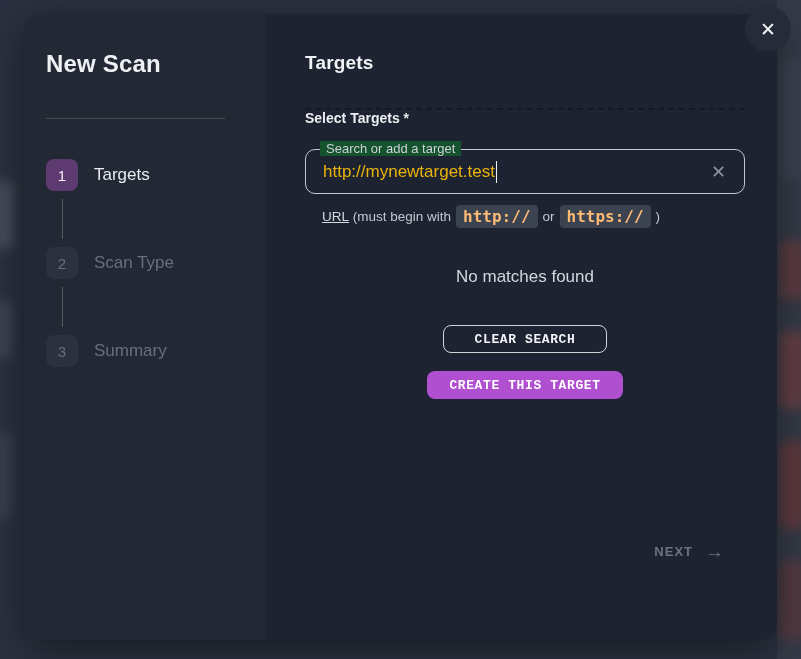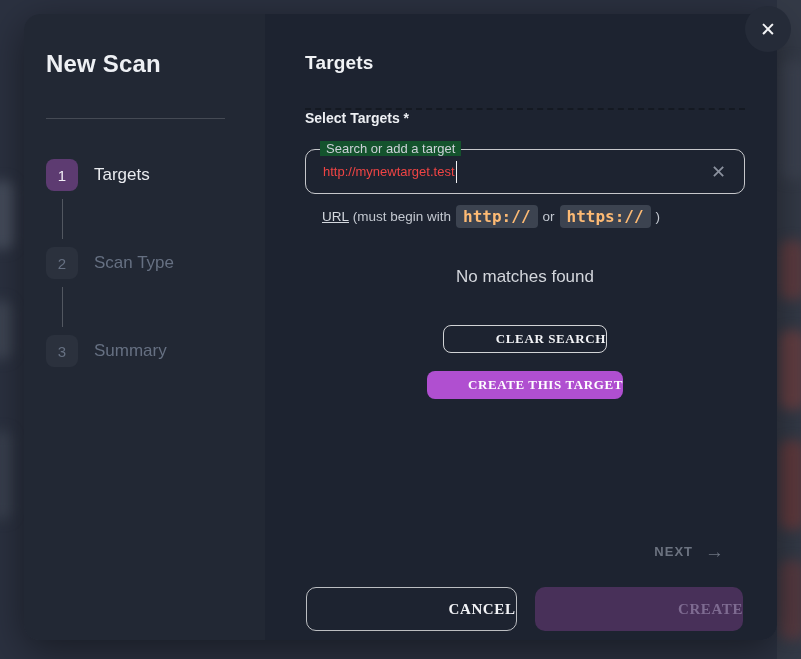--- a/index.html
+++ b/index.html
@@ -78,41 +78,41 @@
     border-radius: 10px;
     display: flex; align-items: center;
     padding: 0 14px 0 17px;
     background: transparent;
   }
   .field-label {
     position: absolute; top: -9px; left: 14px;
     background: #14532d; padding: 0 6px;
     font-size: 13px; color: #cdd1d8;
   }
-  .field-value { color: #ef4444; font-size: 13px; white-space: pre; }
+  .field-value { color: #eab308; font-size: 17px; white-space: pre; }
   .caret { width: 1px; height: 22px; background: #f2f3f5; margin-left: 1px; }
   .clear-icon {
     margin-left: auto; color: #8b919e; font-size: 18px; line-height: 1;
     cursor: pointer; padding: 2px 4px;
   }
 
   
   .helper { margin: 11px 0 0 17px; font-size: 13.5px; color: #c3c8d0; display: flex; align-items: center; flex-wrap: wrap; }
   .helper-link { color: #d4d8de; text-decoration: underline; cursor: pointer; }
   .code-chip {
     font-family: "DejaVu Sans Mono", monospace;
     font-size: 16px; font-weight: 700;
     background: #3c4350; color: #fdba74;
     border-radius: 4px; padding: 2px 7px; margin: 0 5px;
   }
 
   
   .empty-state { margin-top: 39px; display: flex; flex-direction: column; align-items: center; }
   .empty-msg { color: #d3d6dc; font-size: 17px; }
-  .btn { font-family: Liberation Serif, serif; cursor: pointer; letter-spacing: 0.6px; text-align: right; }
+  .btn { font-family: Liberation Mono, monospace; cursor: pointer; letter-spacing: 0.6px; }
   .btn-outline-sm {
     margin-top: 38px;
     width: 164px; height: 28px;
     background: transparent; color: #f2f3f6;
     border: 1px solid rgba(255,255,255,0.8); border-radius: 8px;
     font-size: 13px; font-weight: 700;
   }
   .btn-accent-sm {
     margin-top: 18px;
     width: 196px; height: 28px;
@@ -225,23 +225,19 @@
       <div class="empty-msg">No matches found</div>
       <button class="btn btn-outline-sm">CLEAR SEARCH</button>
       <button class="btn btn-accent-sm">CREATE THIS TARGET</button>
     </div>
 
     <div class="next-row">
       <span class="next-label">NEXT</span>
       <span class="next-arrow">→</span>
     </div>
 
-    <div class="footer">
-      <button class="btn btn-outline-lg">CANCEL</button>
-      <button class="btn btn-create-disabled">CREATE</button>
-    </div>
   </div>
 
 </div>
 
 <div class="close-btn">
   <span>✕</span>
 </div>
 
 </body></html>

